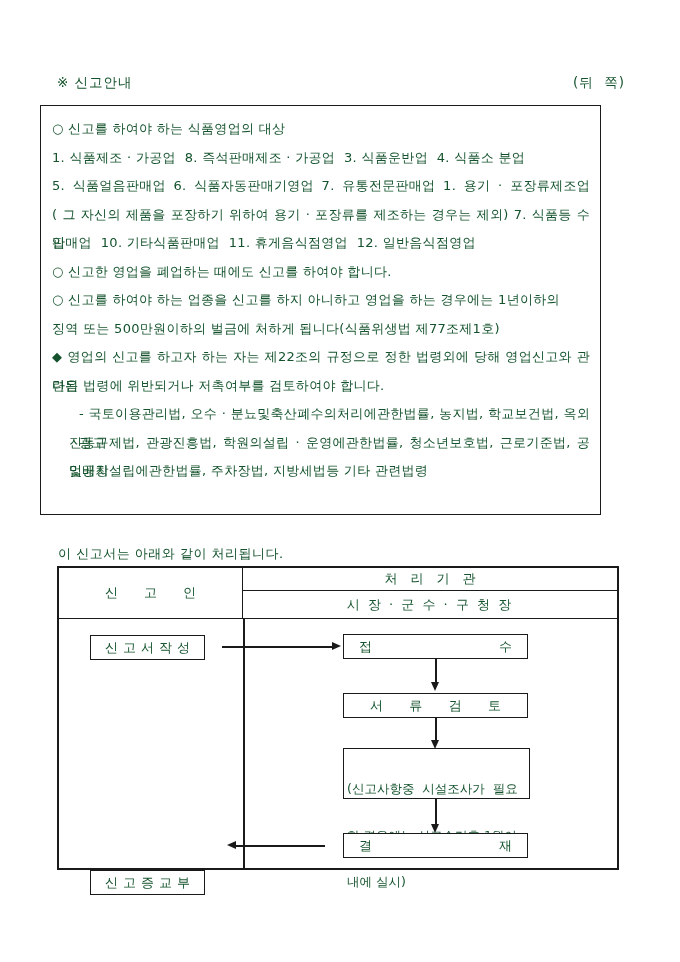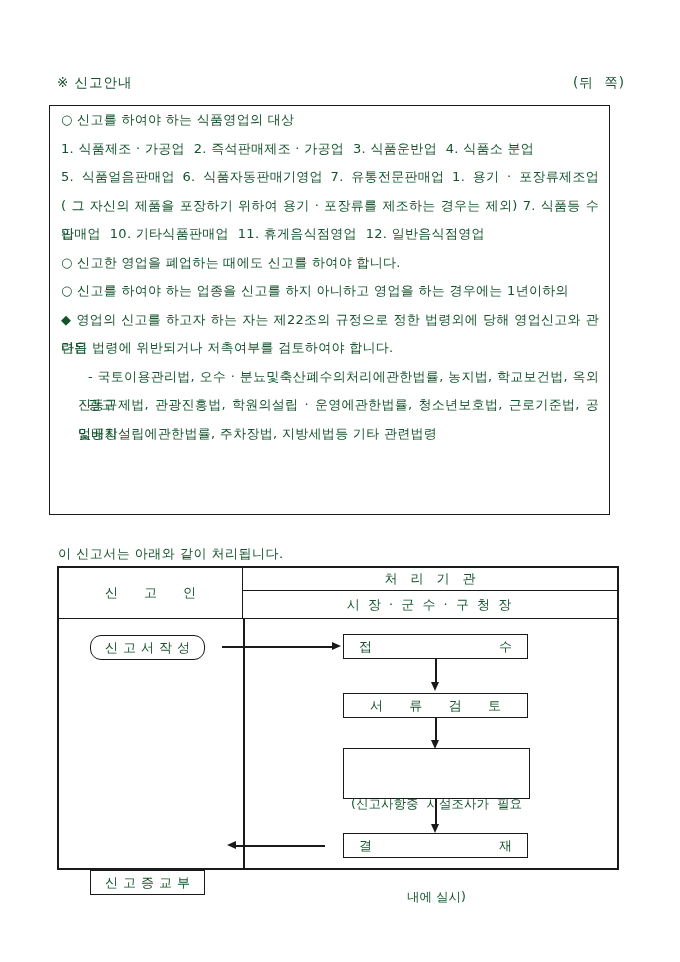--- a/index.html
+++ b/index.html
@@ -11,22 +11,22 @@
     font-size:13px;
   }
   
   .title-row {
     position:absolute; left:57px; top:74px; width:568px;
     display:flex; justify-content:space-between;
     font-size:13.5px; letter-spacing:1px; white-space:pre;
   }
   
   .notice-box {
-    position:absolute; left:49px; top:105px; width:561px; height:410px;
-    border:1.5px solid #1a1a1a; overflow:hidden;
+    position:absolute; left:40px; top:105px; width:561px; height:410px;
+    border:1.5px solid #1a1a1a; padding-top:9px; overflow:hidden;
   }
   .nb-line {
     height:28.5px; line-height:28.5px; padding-left:11px; padding-right:8px;
     white-space:pre; letter-spacing:0.3px;
   }
   .nb-line.just { white-space:normal; text-align:justify; text-align-last:justify; padding-right:10px; }
   .nb-line.indent-a { padding-left:38px; }
   .nb-line.indent-b { padding-left:28px; }
   
   .process-intro { position:absolute; left:58px; top:545px; letter-spacing:0.5px; }
@@ -50,21 +50,21 @@
   .fc-divider { position:absolute; left:184px; top:0; bottom:0; width:1.5px; background:#1a1a1a; }
   .fbox {
     position:absolute; border:1.5px solid #1a1a1a; background:#fff;
     display:flex; align-items:center; justify-content:center;
   }
   .fbox.spread { justify-content:space-between; padding:0 15px; }
   .fbox.spread4 { justify-content:space-between; padding:0 26px; }
   .fbox.ls { letter-spacing:5px; padding-left:5px; }
   .fbox-note {
     position:absolute; border:1.5px solid #1a1a1a; background:#fff;
-    font-size:12.5px; line-height:15.5px; padding:16px 3px; white-space:pre;text-align:center;
+    font-size:12.5px; line-height:15.5px; padding:1px 3px; white-space:pre;
   }
   .line-h { position:absolute; height:1.5px; background:#1a1a1a; }
   .line-v { position:absolute; width:1.5px; background:#1a1a1a; }
   .head-right { position:absolute; width:0; height:0;
     border-top:4.5px solid transparent; border-bottom:4.5px solid transparent; border-left:9px solid #1a1a1a; }
   .head-left { position:absolute; width:0; height:0;
     border-top:4.5px solid transparent; border-bottom:4.5px solid transparent; border-right:9px solid #1a1a1a; }
   .head-down { position:absolute; width:0; height:0;
     border-left:4.5px solid transparent; border-right:4.5px solid transparent; border-top:9px solid #1a1a1a; }
 </style>
@@ -73,26 +73,27 @@
 
 <div class="page">
 
   <div class="title-row">
     <span>※ 신고안내</span>
     <span>(뒤  쪽)</span>
   </div>
 
   <div class="notice-box">
     <div class="nb-line">○ 신고를 하여야 하는 식품영업의 대상</div>
-    <div class="nb-line">1. 식품제조 · 가공업  2. 즉석판매제조 · 가공업  3. 식품운반업  4. 식품소 분업</div>
+    <div class="nb-line">1. 식품제조 · 가공업  8. 즉석판매제조 · 가공업  3. 식품운반업  4. 식품소 분업</div>
     <div class="nb-line just">5. 식품얼음판매업  6. 식품자동판매기영업  7. 유통전문판매업  1. 용기 · 포장류제조업</div>
     <div class="nb-line just">( 그 자신의 제품을 포장하기 위하여 용기 · 포장류를 제조하는 경우는 제외)  7. 식품등 수입</div>
     <div class="nb-line">판매업  10. 기타식품판매업  11. 휴게음식점영업  12. 일반음식점영업</div>
     <div class="nb-line">○ 신고한 영업을 폐업하는 때에도 신고를 하여야 합니다.</div>
     <div class="nb-line">○ 신고를 하여야 하는 업종을 신고를 하지 아니하고 영업을 하는 경우에는 1년이하의</div>
+    <div class="nb-line">징역 또는 500만원이하의 벌금에 처하게 됩니다(식품위생법 제77조제1호)</div>
     <div class="nb-line just">◆ 영업의 신고를 하고자 하는 자는 제22조의 규정으로 정한 법령외에 당해 영업신고와 관련된</div>
     <div class="nb-line">다음 법령에 위반되거나 저촉여부를 검토하여야 합니다.</div>
     <div class="nb-line indent-a just">- 국토이용관리법, 오수 · 분뇨및축산폐수의처리에관한법률, 농지법, 학교보건법, 옥외광고</div>
     <div class="nb-line indent-b just">진동규제법, 관광진흥법, 학원의설립 · 운영에관한법률, 청소년보호법, 근로기준법, 공업배치</div>
     <div class="nb-line indent-b">및공장설립에관한법률, 주차장법, 지방세법등 기타 관련법령</div>
   </div>
 
   <div class="process-intro">이 신고서는 아래와 같이 처리됩니다.</div>
 
   <div class="flow-table">
@@ -100,21 +101,21 @@
       <div class="fc-h-left">신  고  인</div>
       <div class="fc-h-right">
         <div class="fc-h-top">처 리 기 관</div>
         <div class="fc-h-bottom">시 장 · 군 수 · 구 청 장</div>
       </div>
     </div>
 
     <div class="fc-body">
       <div class="fc-divider"></div>
 
-      <div class="fbox ls" style="left:31px; top:16px; width:115px; height:25px;border-radius:11px;">신고서작성</div>
+      <div class="fbox ls" style="left:31px; top:16px; width:115px; height:25px;">신고서작성</div>
 
       <div class="line-h" style="left:163px; top:27px; width:112px;"></div>
       <div class="head-right" style="left:273px; top:23px;"></div>
 
       <div class="fbox spread" style="left:284px; top:15px; width:185px; height:25px;">
         <span>접</span>
         <span>수</span>
       </div>
 
       <div class="line-v" style="left:376px; top:40px; height:24px;"></div>

